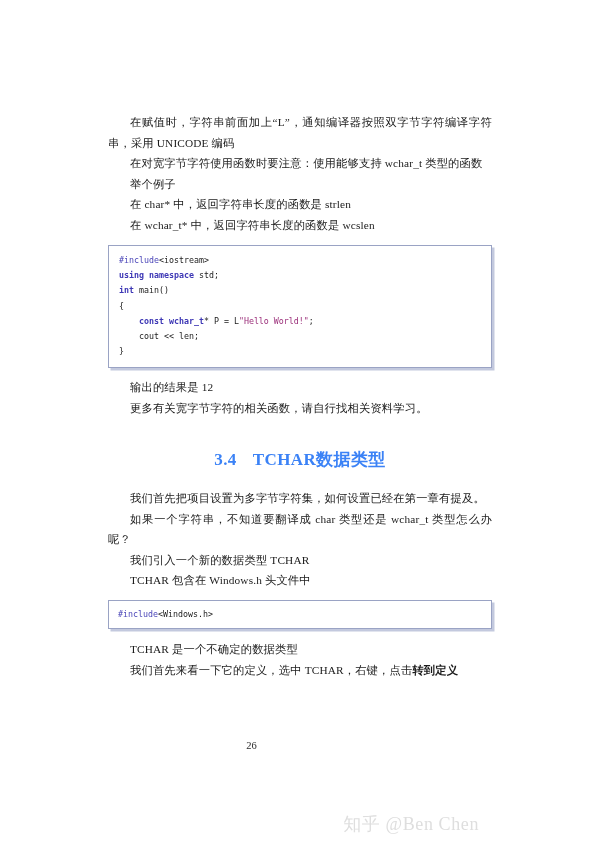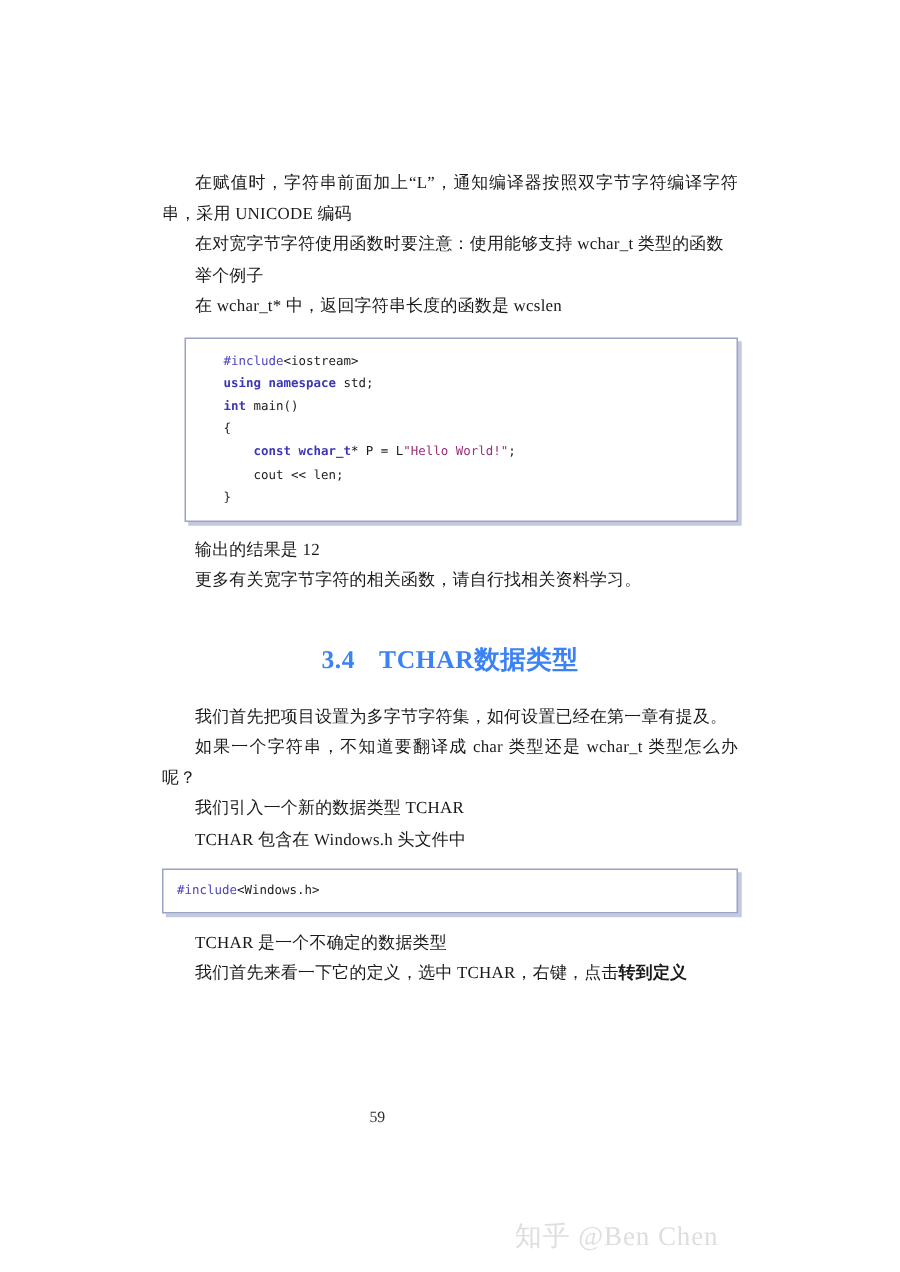--- a/index.html
+++ b/index.html
@@ -32,22 +32,22 @@
   .para.indent {
     text-indent: 22px;
   }
 
   
   .codebox {
     position: relative;
     border: 1px solid #9aa3c4;
     background: #ffffff;
     box-shadow: 2.5px 2.5px 0 0 #c3c9de;
-    padding: 7px 0 8px 16px;
-    margin: 10px 0 9px 15px;
+    padding: 7px 0 8px 1px;
+    margin: 10px 0 9px 0;
     font-family: "DejaVu Sans Mono", "Liberation Mono", monospace;
     font-size: 8.3px;
     line-height: 15.2px;
     color: #1b1b1b;
   }
   .codebox.single {
     padding: 6px 0 6px 0;
     margin: 9px 0 10px 0;
   }
   .codeline {
@@ -100,20 +100,21 @@
 </head>
 <body>
 
 <div class="page">
 
   <div class="content">
 
     <p class="para indent">在赋值时，字符串前面加上“L”，通知编译器按照双字节字符编译字符串，采用 UNICODE 编码</p>
     <p class="para indent">在对宽字节字符使用函数时要注意：使用能够支持 wchar_t 类型的函数</p>
     <p class="para indent">举个例子</p>
+    <p class="para indent">在 char* 中，返回字符串长度的函数是 strlen</p>
     <p class="para indent">在 wchar_t* 中，返回字符串长度的函数是 wcslen</p>
 
     <div class="codebox">
       <div class="codeline"><span class="pp">#include</span><span class="pl">&lt;iostream&gt;</span></div>
       <div class="codeline"><span class="kw">using namespace</span><span class="pl"> std;</span></div>
       <div class="codeline"><span class="kw">int</span><span class="pl"> main()</span></div>
       <div class="codeline"><span class="pl">{</span></div>
       <div class="codeline"><span class="kw">    const wchar_t</span><span class="pl">* P = L</span><span class="str">"Hello World!"</span><span class="pl">;</span></div>
       <div class="codeline"><span class="pl">    cout &lt;&lt; len;</span></div>
       <div class="codeline"><span class="pl">}</span></div>
@@ -131,17 +132,17 @@
 
     <div class="codebox single">
       <div class="codeline"><span class="pp">#include</span><span class="pl">&lt;Windows.h&gt;</span></div>
     </div>
 
     <p class="para indent">TCHAR 是一个不确定的数据类型</p>
     <p class="para indent"><span>我们首先来看一下它的定义，选中 TCHAR，右键，点击</span><span class="bold-inline">转到定义</span></p>
 
   </div>
 
-  <div class="pagenum">59</div>
+  <div class="pagenum">26</div>
 
   <div class="watermark">知乎 @Ben Chen</div>
 
 </div>
 
 </body></html>

